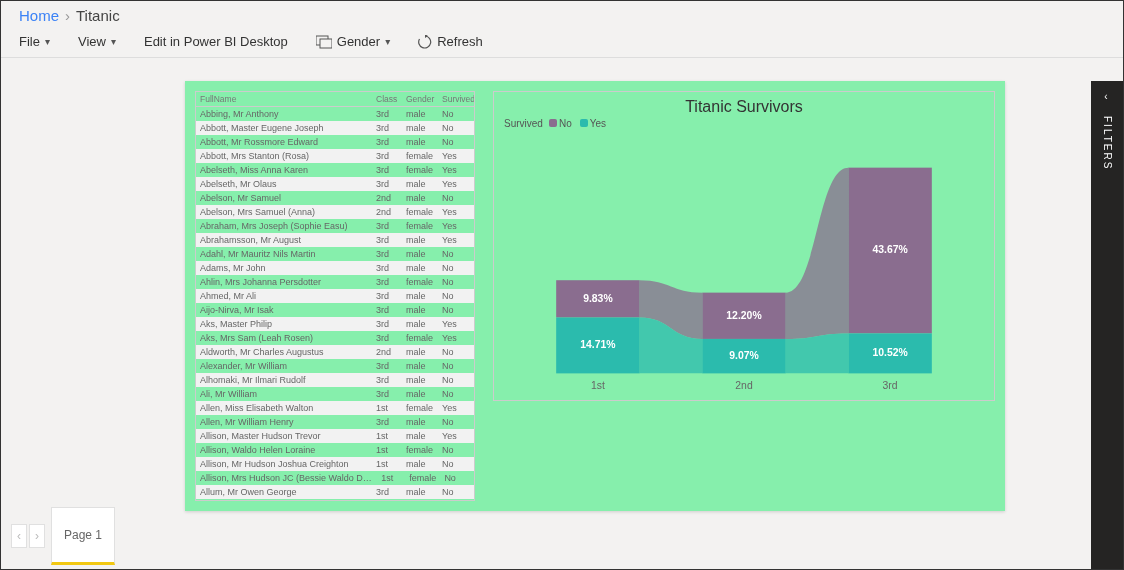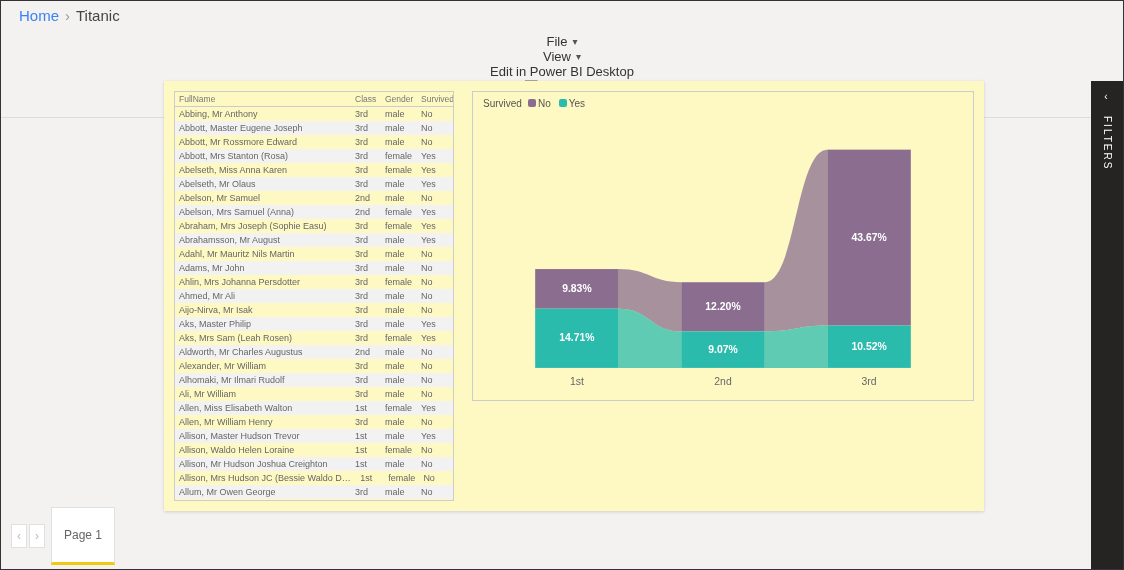--- a/index.html
+++ b/index.html
@@ -18,35 +18,35 @@
     padding: 6px 8px 4px 18px;
     font-size: 15px;
     gap: 6px;
   }
   .breadcrumb .home { color: #3b82f6; cursor: pointer; }
   .breadcrumb .sep { color: #999; }
   .breadcrumb .current { color: #444; text-align: right; }
   .toolbar {
     display: flex;
     align-items: center;
+    gap: 28px;
     padding: 6px 18px 8px 18px;
     font-size: 13px;
     color: #333;
     border-bottom: 1px solid #ddd;
-    flex-direction: column;
   }
   .toolbar-item { display: flex; align-items: center; gap: 5px; cursor: pointer; }
   .chev { font-size: 10px; color: #555; }
   .canvas-area {
     position: absolute;
     top: 80px;
-    left: 163px;
+    left: 184px;
     width: 820px;
     height: 430px;
-    background: #fef9c3;
+    background: #86efac;
     box-shadow: 0 1px 3px rgba(0,0,0,0.15);
     padding: 10px;
     display: flex;
     gap: 18px;
   }
   
   .tbl-wrap {
     width: 280px;
     border: 1px solid #ccc;
     overflow: hidden;
@@ -366,20 +366,21 @@
         <div class="tbl-row">
           <div class="c-name">Allum, Mr Owen George</div>
           <div class="c-class">3rd</div>
           <div class="c-gender">male</div>
           <div class="c-surv">No</div>
         </div>
       </div>
   </div>
 
   <div class="chart-wrap">
+    <div class="chart-title">Titanic Survivors</div>
     <div class="legend">
       <span>Survived</span>
       <span id="legend-items"><span class="legend-sw" style="background: rgb(138, 109, 143);"></span><span style="margin-right: 8px; margin-left: 2px;">No</span><span class="legend-sw" style="background: rgb(43, 187, 173);"></span><span style="margin-right: 8px; margin-left: 2px;">Yes</span></span>
     </div>
     <div class="chart-body">
       <svg id="chart-svg" width="100%" height="100%" viewBox="0 0 460 250" preserveAspectRatio="none">
           <path d="M 130 137.065 C 160 137.065 160 148.7825 190 148.7825
                L 190 192.49916666666667 C 160 192.49916666666667 160 172.28916666666666 130 172.28916666666666 Z" fill="#8a6d8f" fill-opacity="0.75"></path>
           <path d="M 130 172.28916666666666 C 160 172.28916666666666 160 192.49916666666667 190 192.49916666666667
                L 190 225 C 160 225 160 225 130 225 Z" fill="#2bbbad" fill-opacity="0.75"></path>

